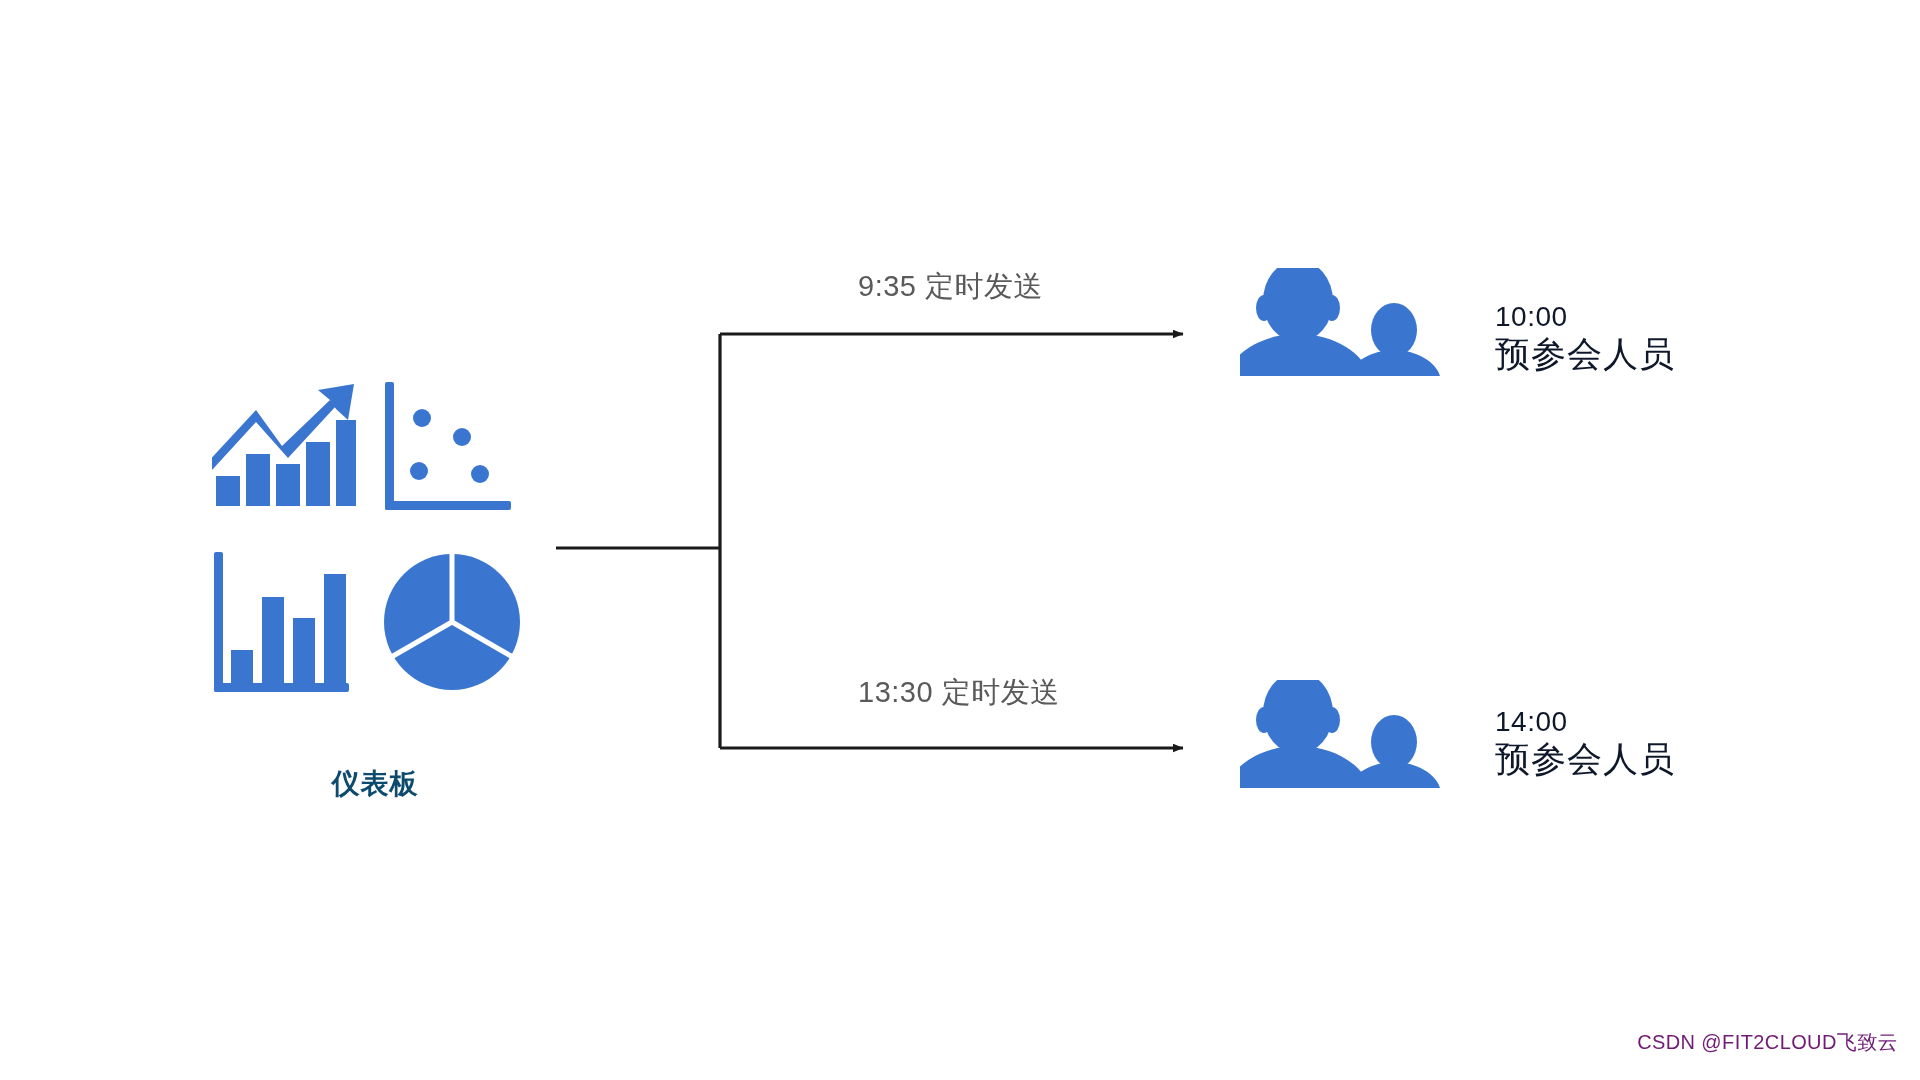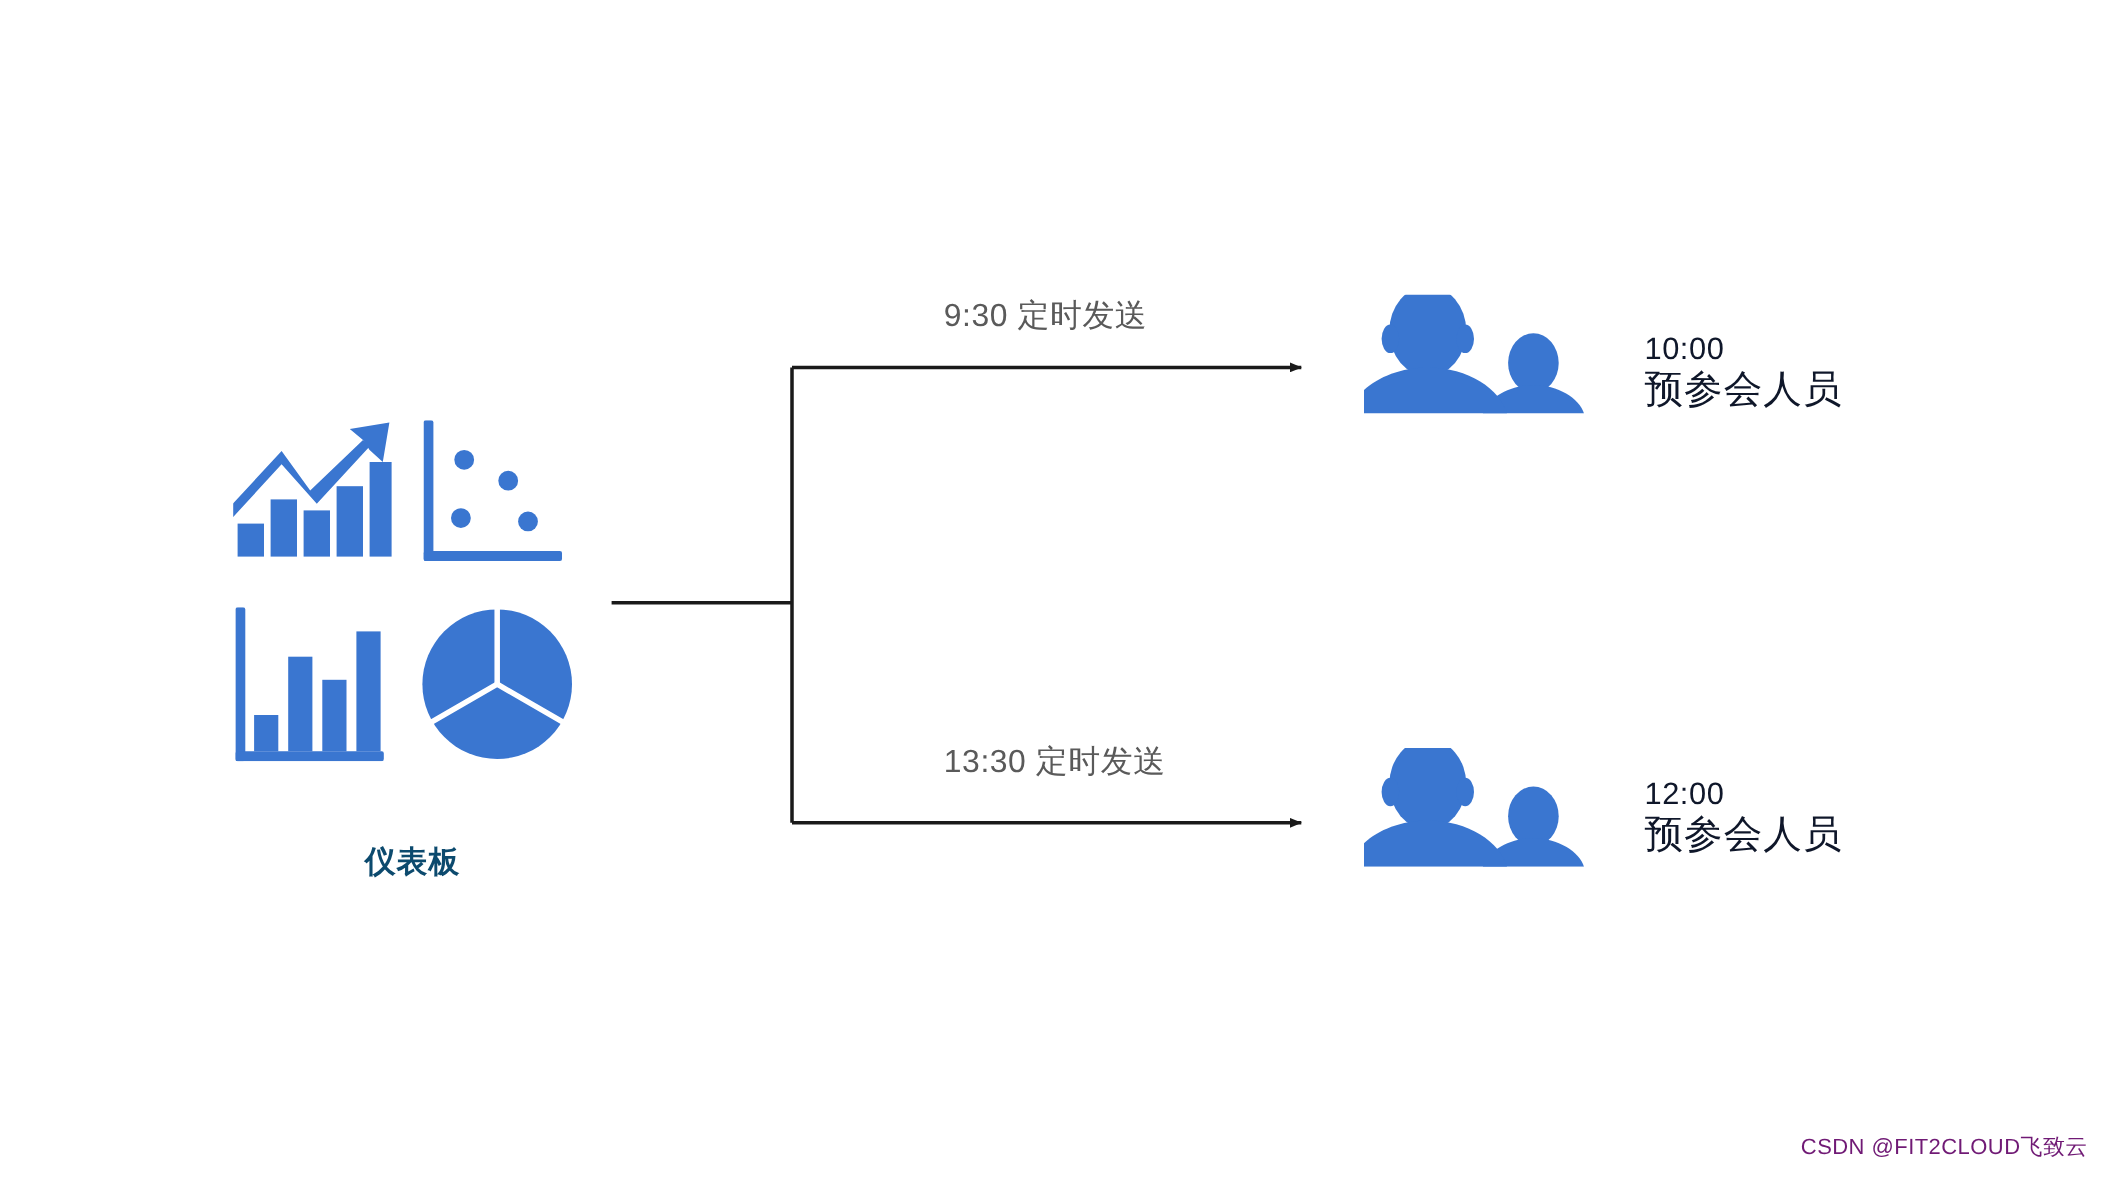--- a/index.html
+++ b/index.html
@@ -177,21 +177,21 @@
           <line x1="70" y1="70" x2="70" y2="2"></line>
           <line x1="70" y1="70" x2="11" y2="104"></line>
           <line x1="70" y1="70" x2="129" y2="104"></line>
         </g>
       </svg>
     </span>
   </div>
 
   <div class="dash-label">仪表板</div>
 
-  <div class="edge-label edge-label-top">9:30 定时发送</div>
+  <div class="edge-label edge-label-top">9:35 定时发送</div>
 
   <div class="edge-label edge-label-bottom">13:30 定时发送</div>
 
   <span class="people people-top">
     <svg class="icon-svg" width="205" height="108" viewBox="0 0 205 108">
       <g fill="#3a76d0">
 
         <ellipse cx="154" cy="62" rx="23" ry="27"></ellipse>
         <path d="M154,82 C176,82 196,94 200,108 L108,108 C112,94 132,82 154,82 Z"></path>
 
@@ -215,19 +215,19 @@
         <path d="M154,82 C176,82 196,94 200,108 L108,108 C112,94 132,82 154,82 Z"></path>
         <ellipse cx="58" cy="33" rx="35" ry="41"></ellipse>
         <ellipse cx="24" cy="40" rx="8" ry="13"></ellipse>
         <ellipse cx="92" cy="40" rx="8" ry="13"></ellipse>
         <path d="M58,66 C95,66 124,86 130,108 L-14,108 C-8,86 21,66 58,66 Z"></path>
       </g>
     </svg>
   </span>
 
   <div class="target-text target-bottom">
-    <span class="t-time">12:00</span>
+    <span class="t-time">14:00</span>
     <span class="t-role">预参会人员</span>
   </div>
 
   <div class="watermark">CSDN @FIT2CLOUD飞致云</div>
 
 </div>
 
 </body></html>

